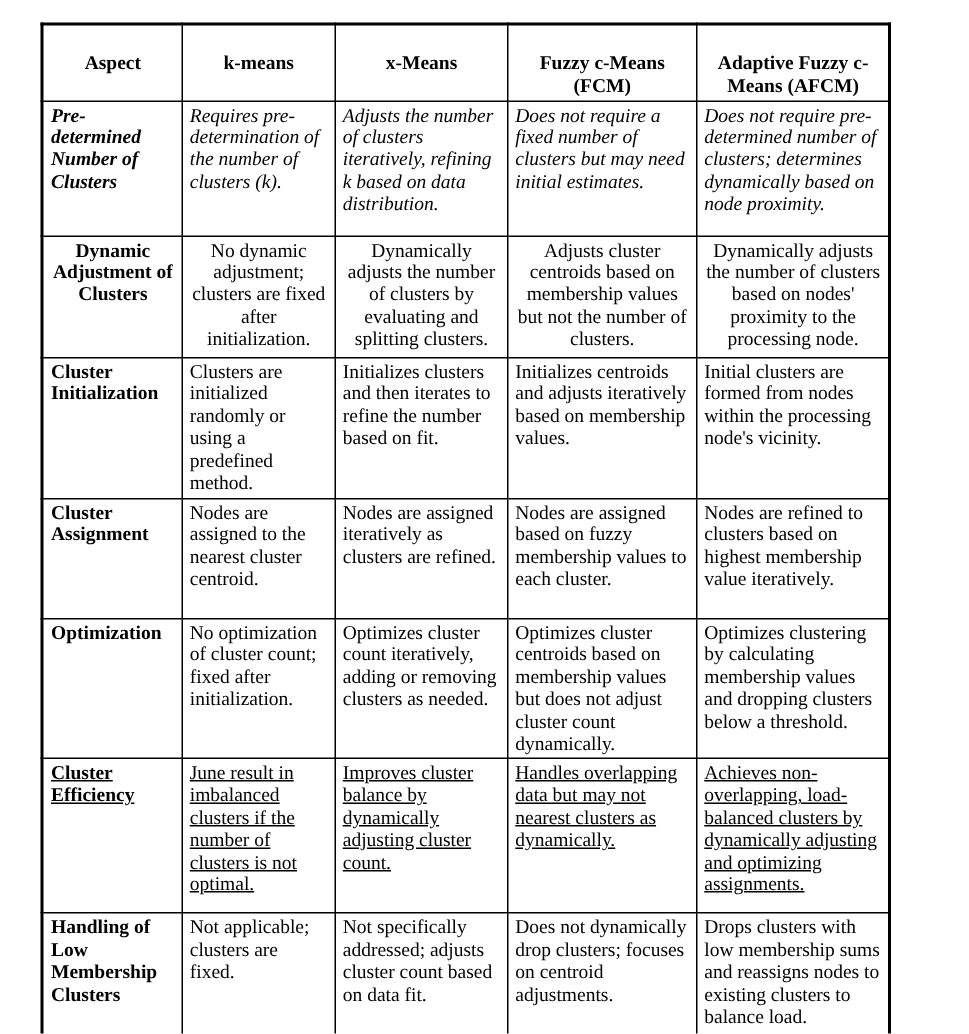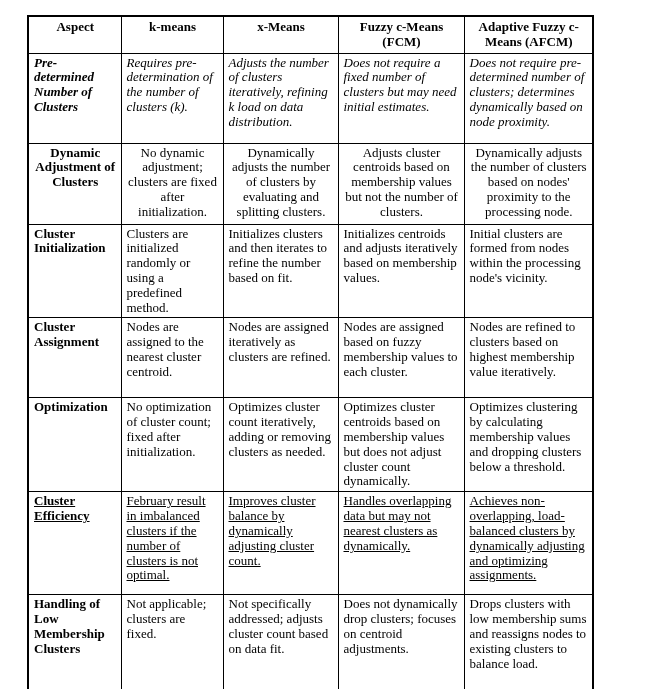--- a/index.html
+++ b/index.html
@@ -32,21 +32,21 @@
     vertical-align: top;
     font-size: 13px;
     line-height: 1.14;
     padding: 2px 4px 2px 5px;
     overflow: hidden;
     word-wrap: break-word;
   }
   table.comparison th {
     font-weight: bold;
     text-align: center;
-    padding-top: 3px;
+    padding-top: 18px;
   }
   td.aspect-col {
     font-weight: bold;
   }
   tr.header-row      { height: 37px; }
   tr.row-predetermined { height: 90px; font-style: italic; }
   tr.row-dynamic       { height: 81px; text-align: center; }
   tr.row-init          { height: 81px; margin-top: 12px; }
   tr.row-assign        { height: 80px; }
   tr.row-opt           { height: 92px; }
@@ -71,21 +71,21 @@
         <th>k-means</th>
         <th>x-Means</th>
         <th>Fuzzy c-Means (FCM)</th>
         <th>Adaptive Fuzzy c-Means (AFCM)</th>
       </tr>
     </thead>
     <tbody>
       <tr class="row-predetermined">
         <td class="aspect-col">Pre-determined Number of Clusters</td>
         <td>Requires pre-determination of the number of clusters (k).</td>
-        <td>Adjusts the number of clusters iteratively, refining k load on data distribution.</td>
+        <td>Adjusts the number of clusters iteratively, refining k based on data distribution.</td>
         <td>Does not require a fixed number of clusters but may need initial estimates.</td>
         <td>Does not require pre-determined number of clusters; determines dynamically based on node proximity.</td>
       </tr>
       <tr class="row-dynamic">
         <td class="aspect-col">Dynamic Adjustment of Clusters</td>
         <td>No dynamic adjustment; clusters are fixed after initialization.</td>
         <td>Dynamically adjusts the number of clusters by evaluating and splitting clusters.</td>
         <td>Adjusts cluster centroids based on membership values but not the number of clusters.</td>
         <td>Dynamically adjusts the number of clusters based on nodes' proximity to the processing node.</td>
       </tr>
@@ -105,21 +105,21 @@
       </tr>
       <tr class="row-opt">
         <td class="aspect-col">Optimization</td>
         <td>No optimization of cluster count; fixed after initialization.</td>
         <td>Optimizes cluster count iteratively, adding or removing clusters as needed.</td>
         <td>Optimizes cluster centroids based on membership values but does not adjust cluster count dynamically.</td>
         <td>Optimizes clustering by calculating membership values and dropping clusters below a threshold.</td>
       </tr>
       <tr class="row-eff">
         <td class="aspect-col">Cluster Efficiency</td>
-        <td>February result in imbalanced clusters if the number of clusters is not optimal.</td>
+        <td>June result in imbalanced clusters if the number of clusters is not optimal.</td>
         <td>Improves cluster balance by dynamically adjusting cluster count.</td>
         <td>Handles overlapping data but may not nearest clusters as dynamically.</td>
         <td>Achieves non-overlapping, load-balanced clusters by dynamically adjusting and optimizing assignments.</td>
       </tr>
       <tr class="row-lowmem">
         <td class="aspect-col">Handling of Low Membership Clusters</td>
         <td>Not applicable; clusters are fixed.</td>
         <td>Not specifically addressed; adjusts cluster count based on data fit.</td>
         <td>Does not dynamically drop clusters; focuses on centroid adjustments.</td>
         <td>Drops clusters with low membership sums and reassigns nodes to existing clusters to balance load.</td>

